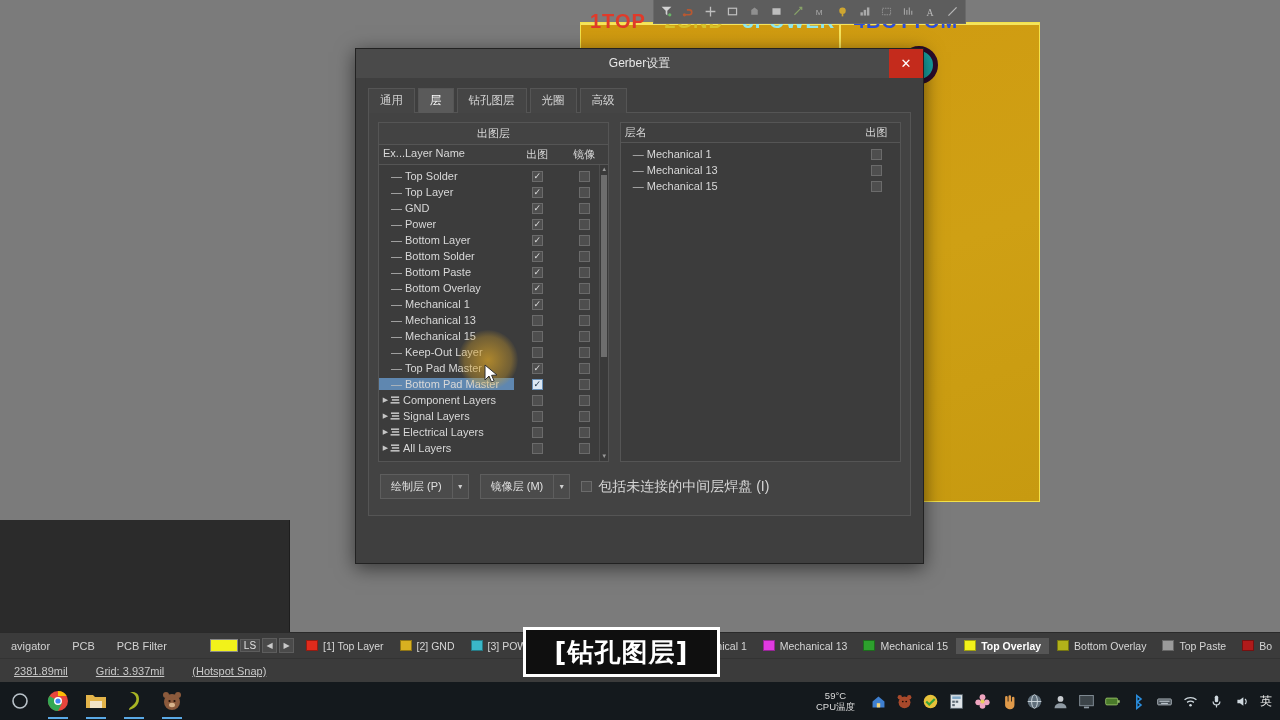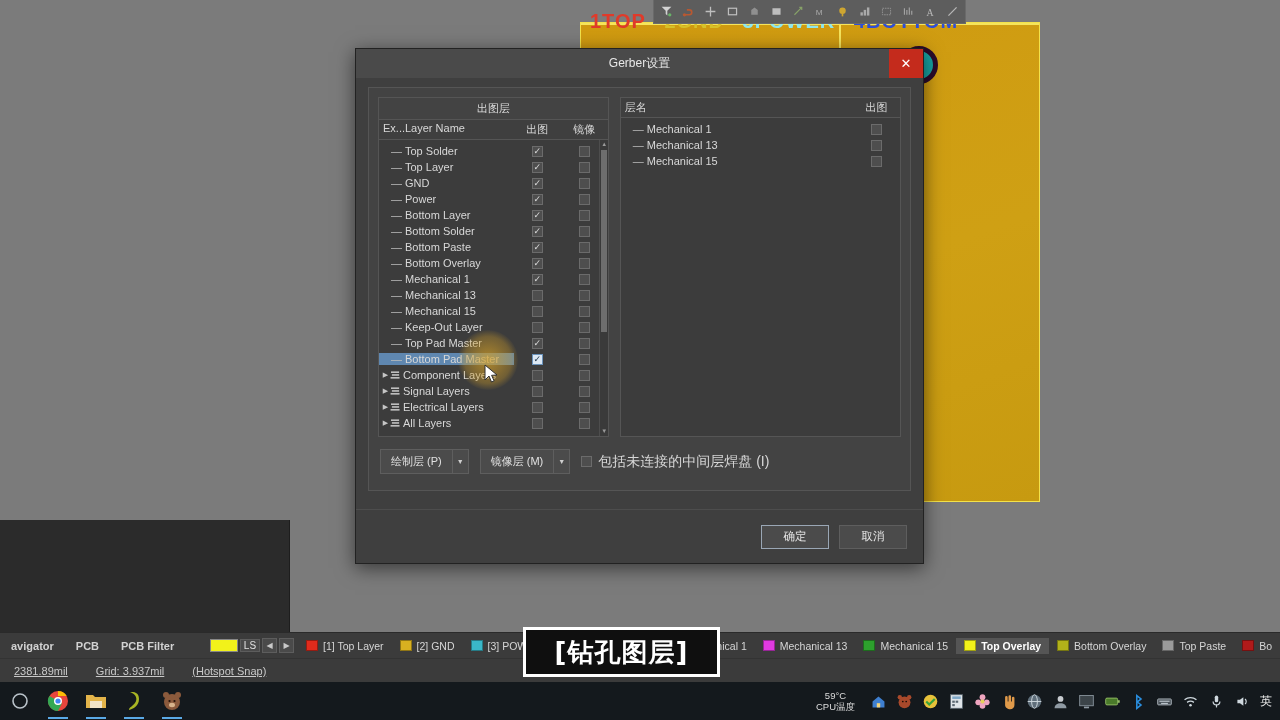--- a/index.html
+++ b/index.html
@@ -107,21 +107,21 @@
     display: inline-block; width: 8px; height: 9px; background: #c8a24a;
     margin-right: 4px; vertical-align: -1px;
   }
 
   
   .panel-tabs {
     position: absolute; left: 0; top: 632px; width: 1280px; height: 26px;
     background: #3b3b3b; border-top: 1px solid #2a2a2a;
     display: flex; align-items: center; font-size: 11px;
   }
-  .ptab { padding: 0 11px; color: #d2d2d2; white-space: nowrap; font-weight: bold; }
+  .ptab { padding: 0 11px; color: #d2d2d2; white-space: nowrap; }
   .layer-chips { display: flex; align-items: center; gap: 0px; margin-left: 4px; }
   .chip {
     display: flex; align-items: center; gap: 5px; padding: 2px 8px;
     white-space: nowrap; font-size: 10.5px; color: #d6d6d6;
   }
   .chip.active { background: #555555; color: #ffffff; font-weight: bold; }
   .swatch { width: 12px; height: 11px; display: inline-block; border: 1px solid #00000055; }
   .ls-box {
     display:flex; align-items:center; gap:2px; margin-left:6px;
   }
@@ -411,20 +411,27 @@
     </div>
   </div>
 
   <div class="dialog">
     <div class="dlg-title">
       <span>Gerber设置</span>
       <div class="dlg-close">✕</div>
     </div>
 
     <div class="dlg-body">
+      <div class="tabs">
+        <div class="tab">通用</div>
+        <div class="tab active">层</div>
+        <div class="tab">钻孔图层</div>
+        <div class="tab">光圈</div>
+        <div class="tab">高级</div>
+      </div>
 
       <div class="tabpane">
         <div class="panes-row">
 
           <div class="listbox" style="width:238px;">
             <div class="lb-title">出图层</div>
             <div class="lb-head">
               <div style="width:22px;">Ex...</div>
               <div style="flex:1;">Layer Name</div>
               <div class="cellc">出图</div>
@@ -722,24 +729,20 @@
             <div class="btn-arrow">▼</div>
           </div>
           <label class="chk-inline">
             <span class="cb"></span>
             <span>包括未连接的中间层焊盘 (I)</span>
           </label>
         </div>
       </div>
     </div>
 
-    <div class="dlg-footer">
-      <div class="fbtn primary">确定</div>
-      <div class="fbtn">取消</div>
-    </div>
   </div>
 
   <div class="hot-blob"></div>
   <svg class="cursor" width="16" height="22" viewBox="0 0 16 22">
     <path d="M1 1l0 15 4-4 2.5 6 2.6-1.1-2.5-5.6 5.4-0.3z" fill="#ffffff" stroke="#303030" stroke-width="1"></path>
   </svg>
 
   <div class="panel-tabs">
     <div class="ptab">avigator</div>
     <div class="ptab">PCB</div>

